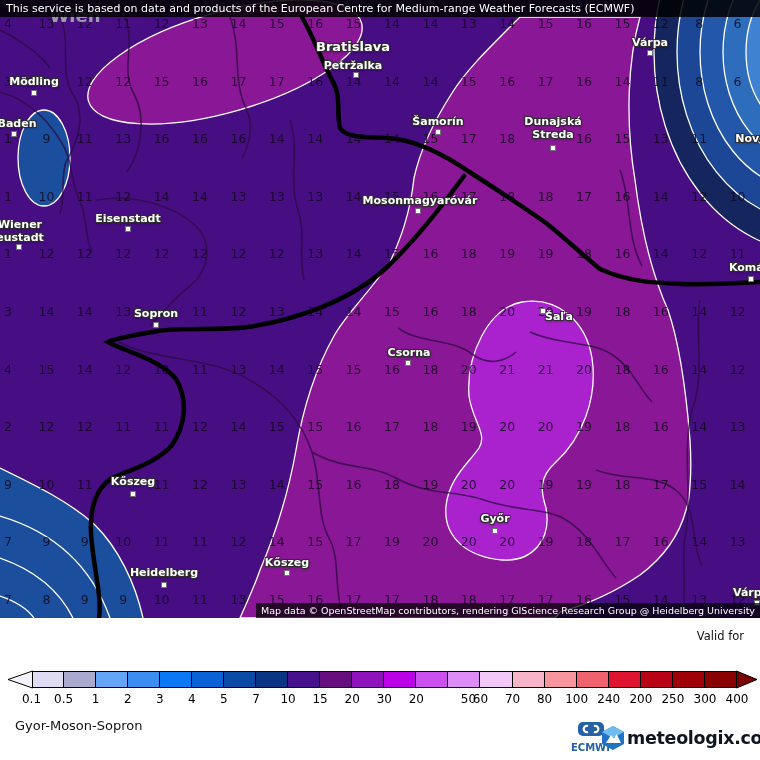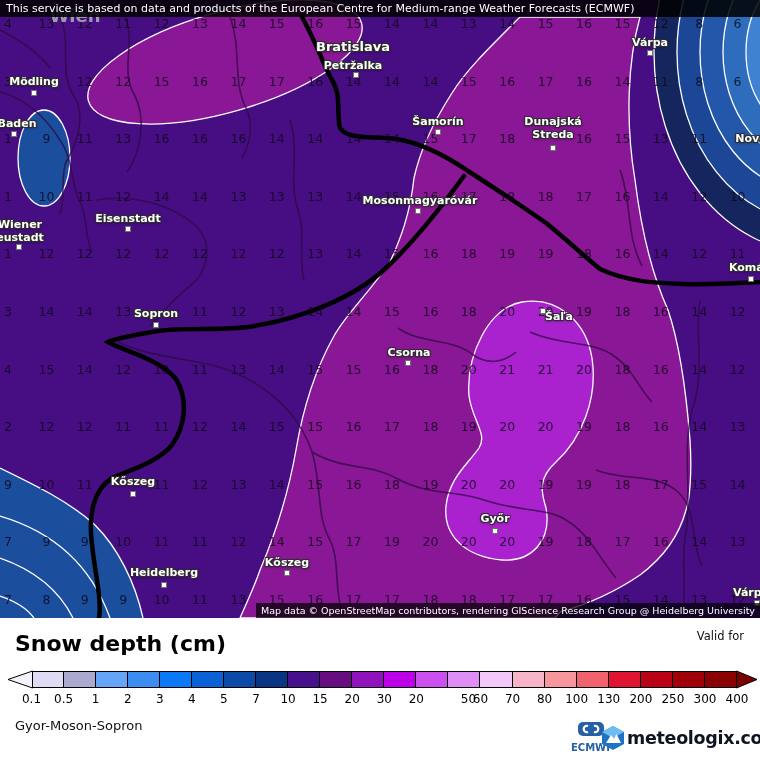--- a/index.html
+++ b/index.html
@@ -365,21 +365,20 @@
         <span class="marker" style="left: 757px; top: 603px;"></span>
       </div>
 
     <div id="attrib">Map data © OpenStreetMap contributors, rendering GIScience Research Group @ Heidelberg University</div>
     <div id="topbar">
       <span>This service is based on data and products of the European Centre for Medium-range Weather Forecasts (ECMWF)</span>
     </div>
   </div>
 
   <div id="panel">
-    <div id="panel-title">Snow depth (cm)</div>
     <div id="valid-label">Valid for</div>
 
     <div id="legend">
       <div id="legend-segments">
           <div class="seg" style="left: 31.5px; width: 33.07px; background: rgb(222, 219, 242);"></div>
           <div class="seg" style="left: 63.57px; width: 33.07px; background: rgb(170, 169, 206);"></div>
           <div class="seg" style="left: 95.64px; width: 33.07px; background: rgb(101, 165, 247);"></div>
           <div class="seg" style="left: 127.71px; width: 33.07px; background: rgb(60, 141, 242);"></div>
           <div class="seg" style="left: 159.78px; width: 33.07px; background: rgb(11, 120, 245);"></div>
           <div class="seg" style="left: 191.85px; width: 33.07px; background: rgb(11, 98, 214);"></div>
@@ -416,21 +415,21 @@
           <span class="tick" style="left: 288.06px;">10</span>
           <span class="tick" style="left: 320.13px;">15</span>
           <span class="tick" style="left: 352.2px;">20</span>
           <span class="tick" style="left: 384.27px;">30</span>
           <span class="tick" style="left: 416.34px;">20</span>
           <span class="tick" style="left: 448.41px; margin-left: 20px;">50</span>
           <span class="tick" style="left: 480.48px;">60</span>
           <span class="tick" style="left: 512.55px;">70</span>
           <span class="tick" style="left: 544.62px;">80</span>
           <span class="tick" style="left: 576.69px;">100</span>
-          <span class="tick" style="left: 608.76px;">130</span>
+          <span class="tick" style="left: 608.76px;">240</span>
           <span class="tick" style="left: 640.83px;">200</span>
           <span class="tick" style="left: 672.9px;">250</span>
           <span class="tick" style="left: 704.97px;">300</span>
           <span class="tick" style="left: 737.04px;">400</span>
         </div>
     </div>
 
     <div id="footer-region">Gyor-Moson-Sopron</div>
 
     <div id="ecmwf-logo">

